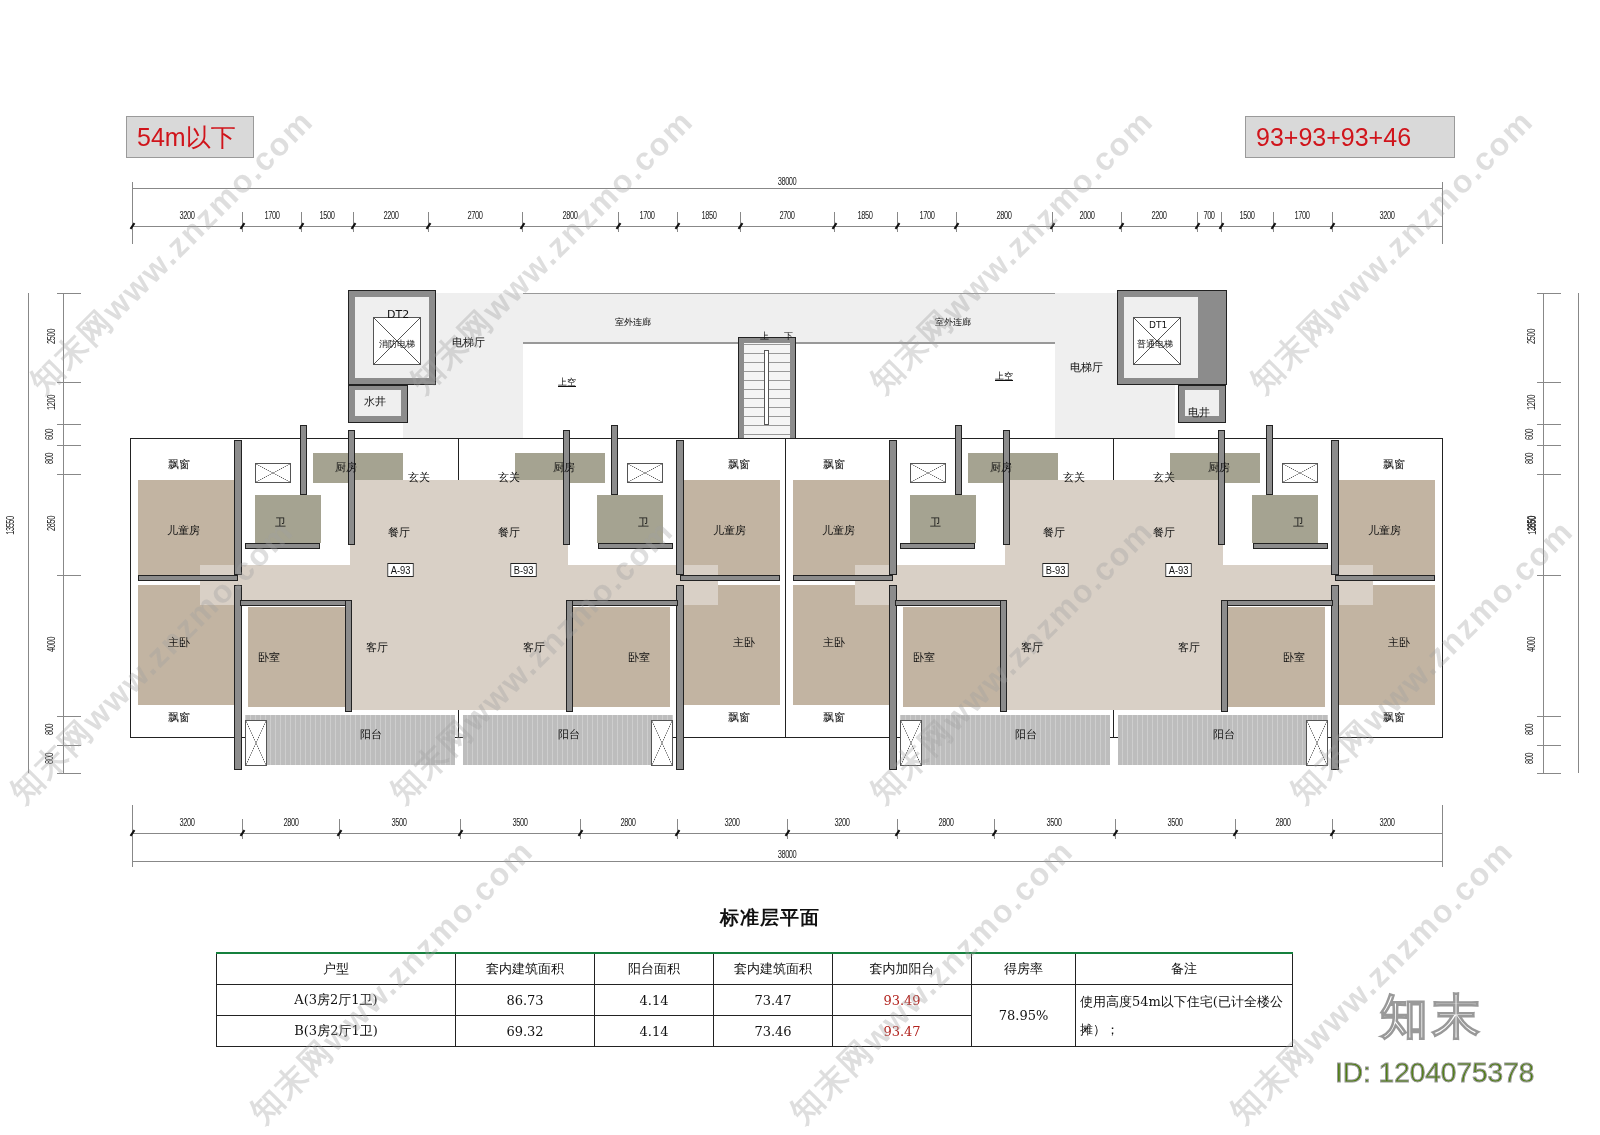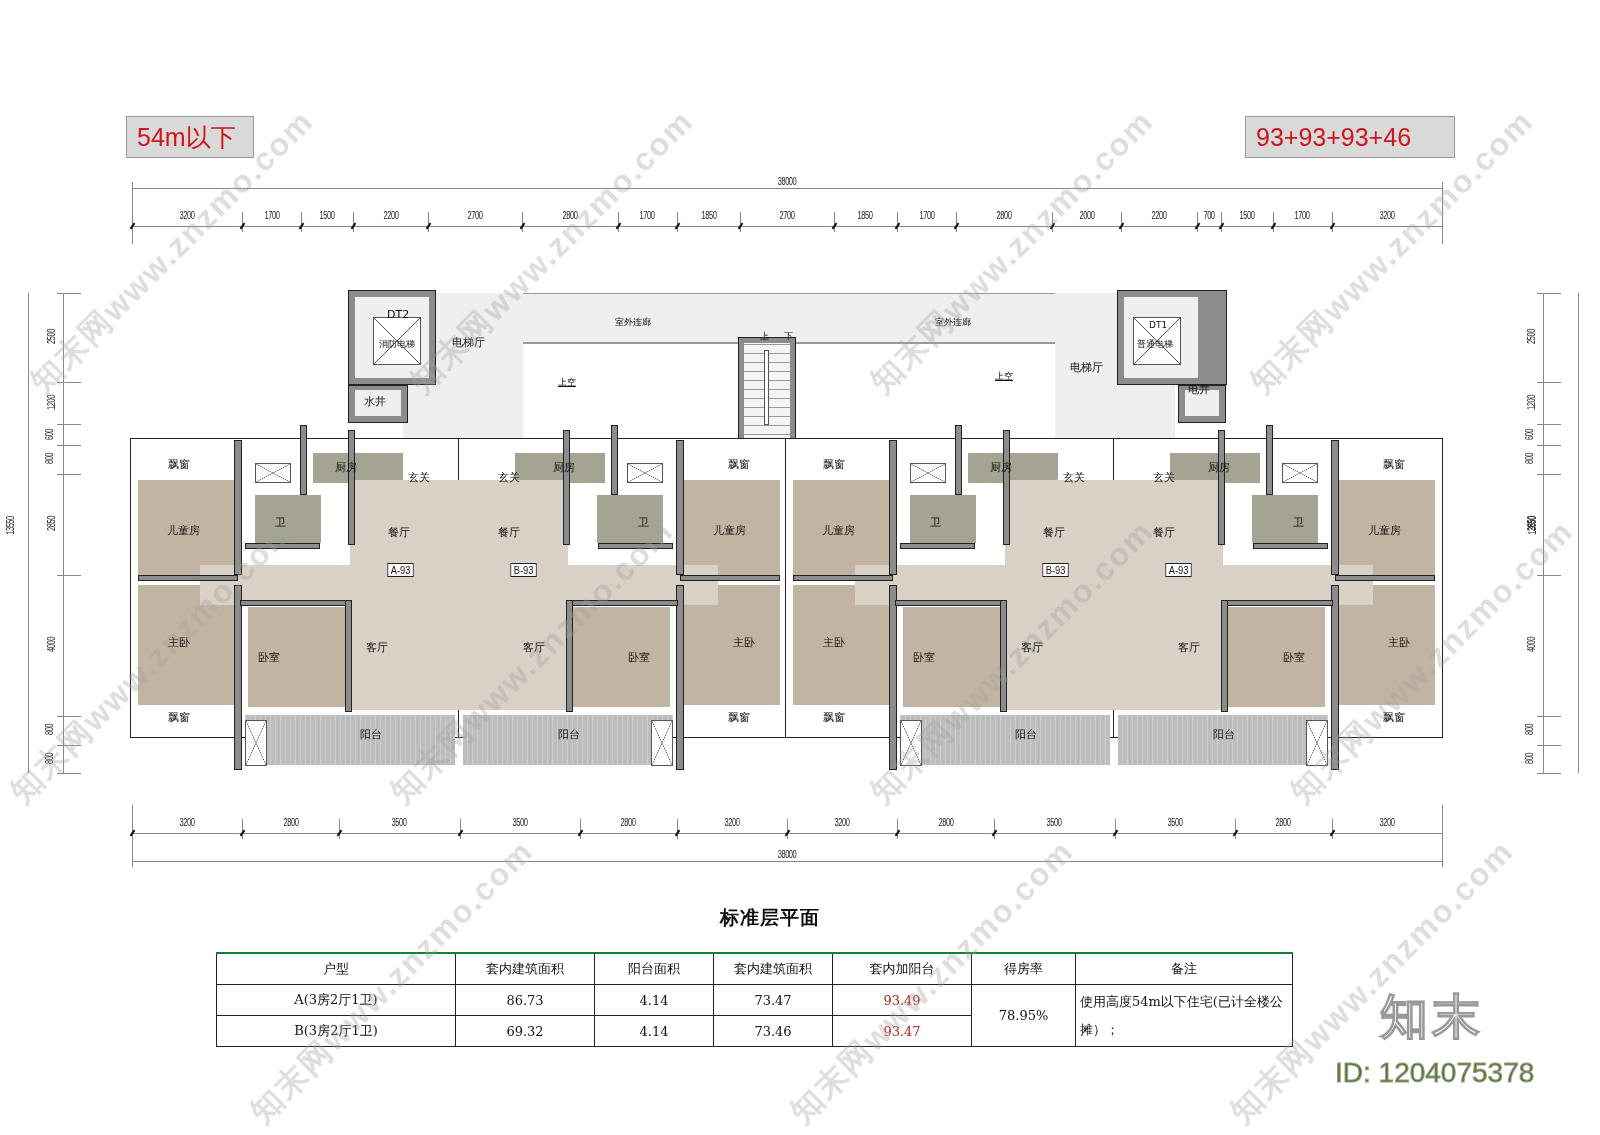--- a/index.html
+++ b/index.html
@@ -223,21 +223,21 @@
   <div class="room" style="left:364px;top:394px;">水井</div>
 
   <div class="wall" style="left:1117px;top:290px;width:110px;height:95px;"></div>
   <div class="plan-box fill-grey" style="left:1124px;top:297px;width:74px;height:81px;"></div>
   <div class="xbox" style="left:1133px;top:317px;width:48px;height:48px;"></div>
   <div class="room" style="left:1149px;top:320px;font-size:9px;">DT1</div>
   <div class="room" style="left:1137px;top:338px;font-size:9px;">普通电梯</div>
   <div class="room" style="left:1070px;top:360px;">电梯厅</div>
   <div class="wall" style="left:1178px;top:385px;width:48px;height:38px;"></div>
   <div class="plan-box fill-grey" style="left:1185px;top:390px;width:34px;height:26px;"></div>
-  <div class="room" style="left:1188px;top:382px;">电井</div>
+  <div class="room" style="left:1188px;top:405px;">电井</div>
 
   <div class="room" style="left:615px;top:316px;font-size:9px;">室外连廊</div>
   <div class="room" style="left:935px;top:316px;font-size:9px;">室外连廊</div>
   <div class="room" style="left:558px;top:376px;font-size:9px;text-decoration:underline;">上空</div>
   <div class="room" style="left:995px;top:370px;font-size:9px;text-decoration:underline;">上空</div>
 
   <div class="wall" style="left:738px;top:337px;width:58px;height:140px;"></div>
   <div class="plan-box" style="left:744px;top:343px;width:46px;height:128px;background:#f4f4f4;background-image:repeating-linear-gradient(0deg,#999 0 1px,transparent 1px 9px);"></div>
   <div class="plan-box" style="left:764px;top:350px;width:5px;height:75px;background:#fff;border:1px solid #555;"></div>
   <div class="room" style="left:760px;top:330px;font-size:9px;">上</div>

